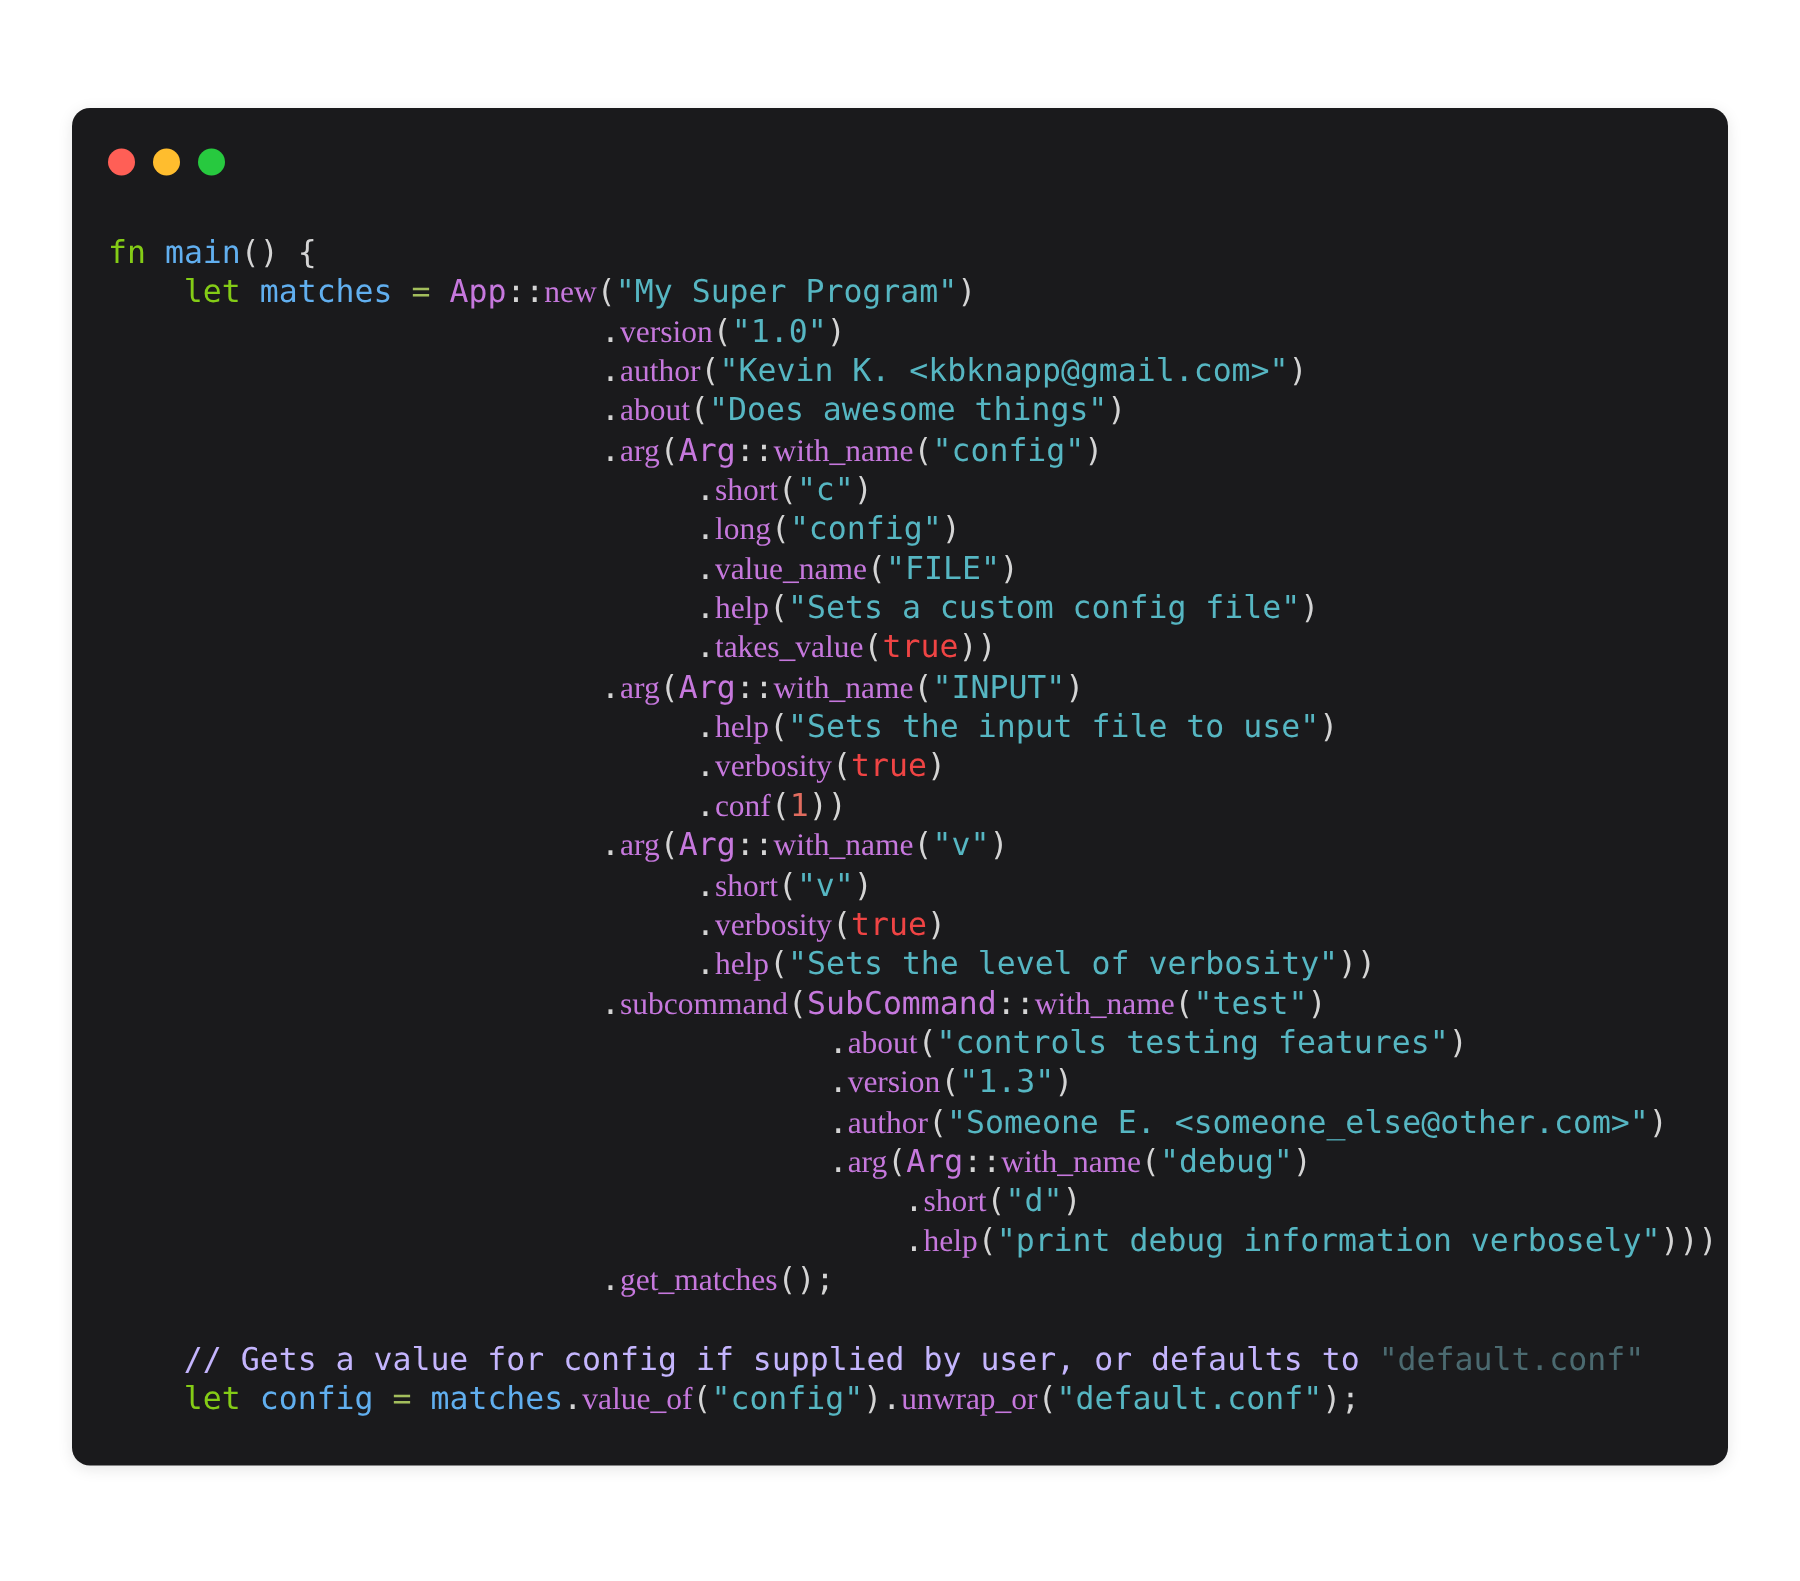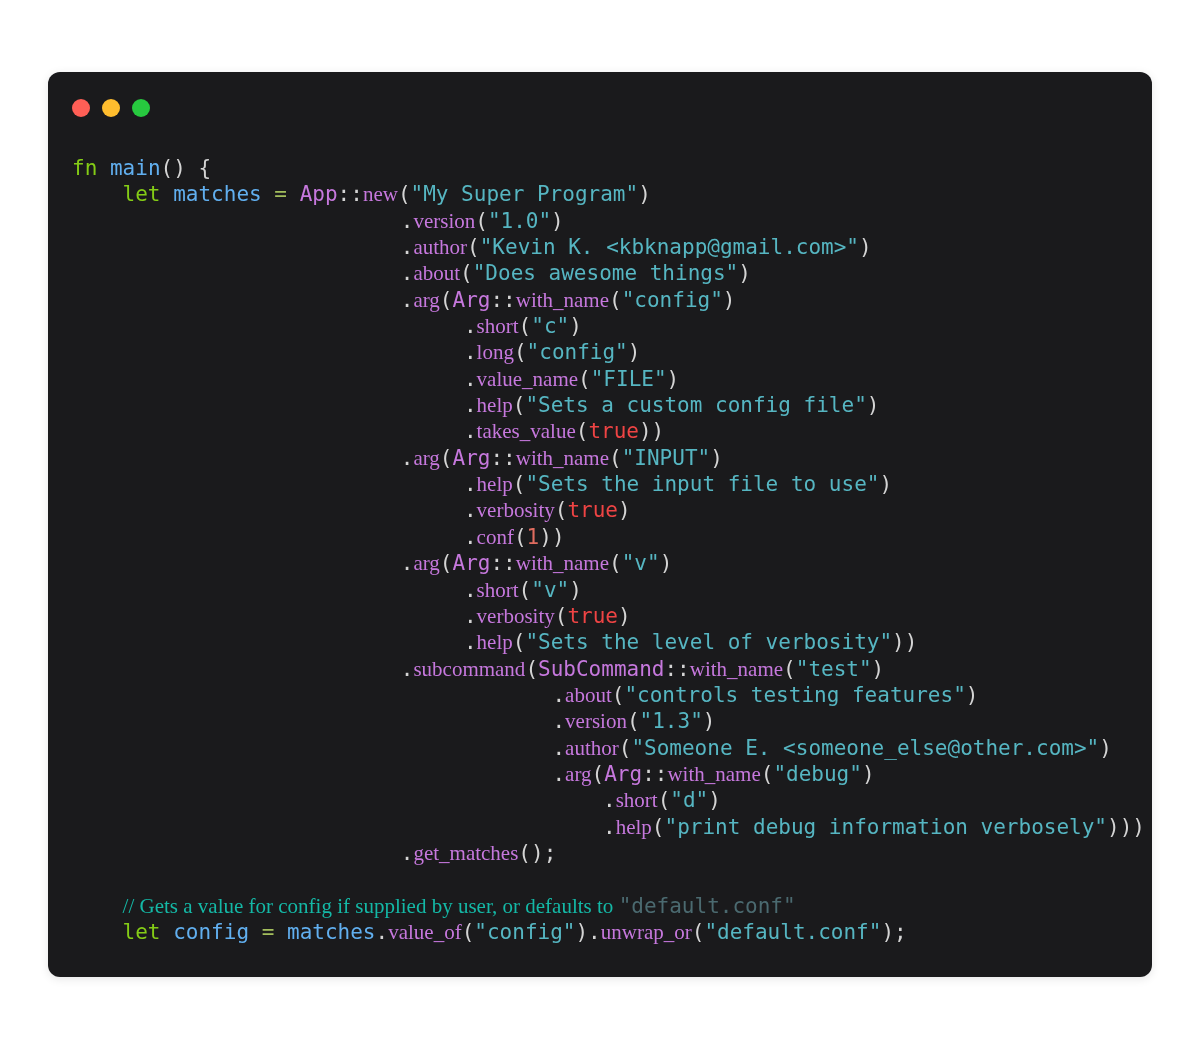--- a/index.html
+++ b/index.html
@@ -82,21 +82,21 @@
   
   .kw       { color: #84cc16; }  
   .fnname   { color: #61afef; }
   .op       { color: #a3be5c; }  
   .type     { color: #c678dd; }  
   .method   { color: #c678dd; font-family: Liberation Serif, serif; }  
   .str      { color: #56b6c2; }  
   .bool     { color: #ef4444; }  
   .num      { color: #e06c5f; }  
   .punct    { color: #d4d4d4; }  
-  .comment  { color: #14b8a6; font-family: Liberation Serif, serif; }
+  .comment  { color: #c4b5fd; }
   .comment-str { color: #4b6a70; }
 </style>
 </head>
 <body>
 
 <div id="page">
 
   <div id="code-window">
 
     <div id="titlebar">

